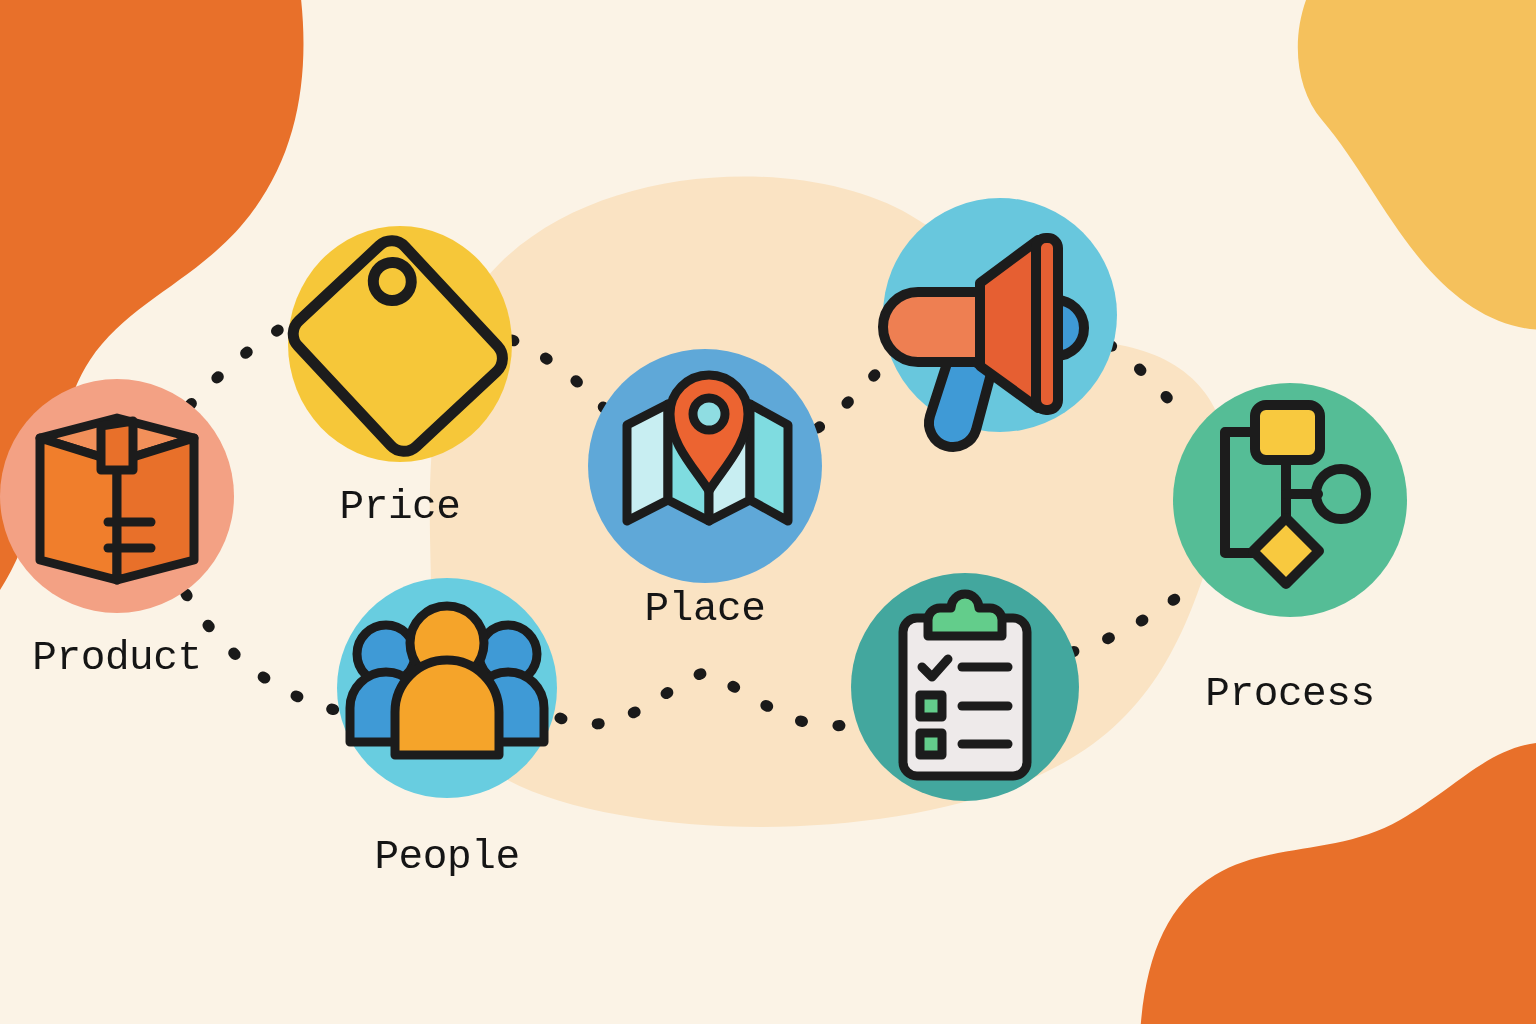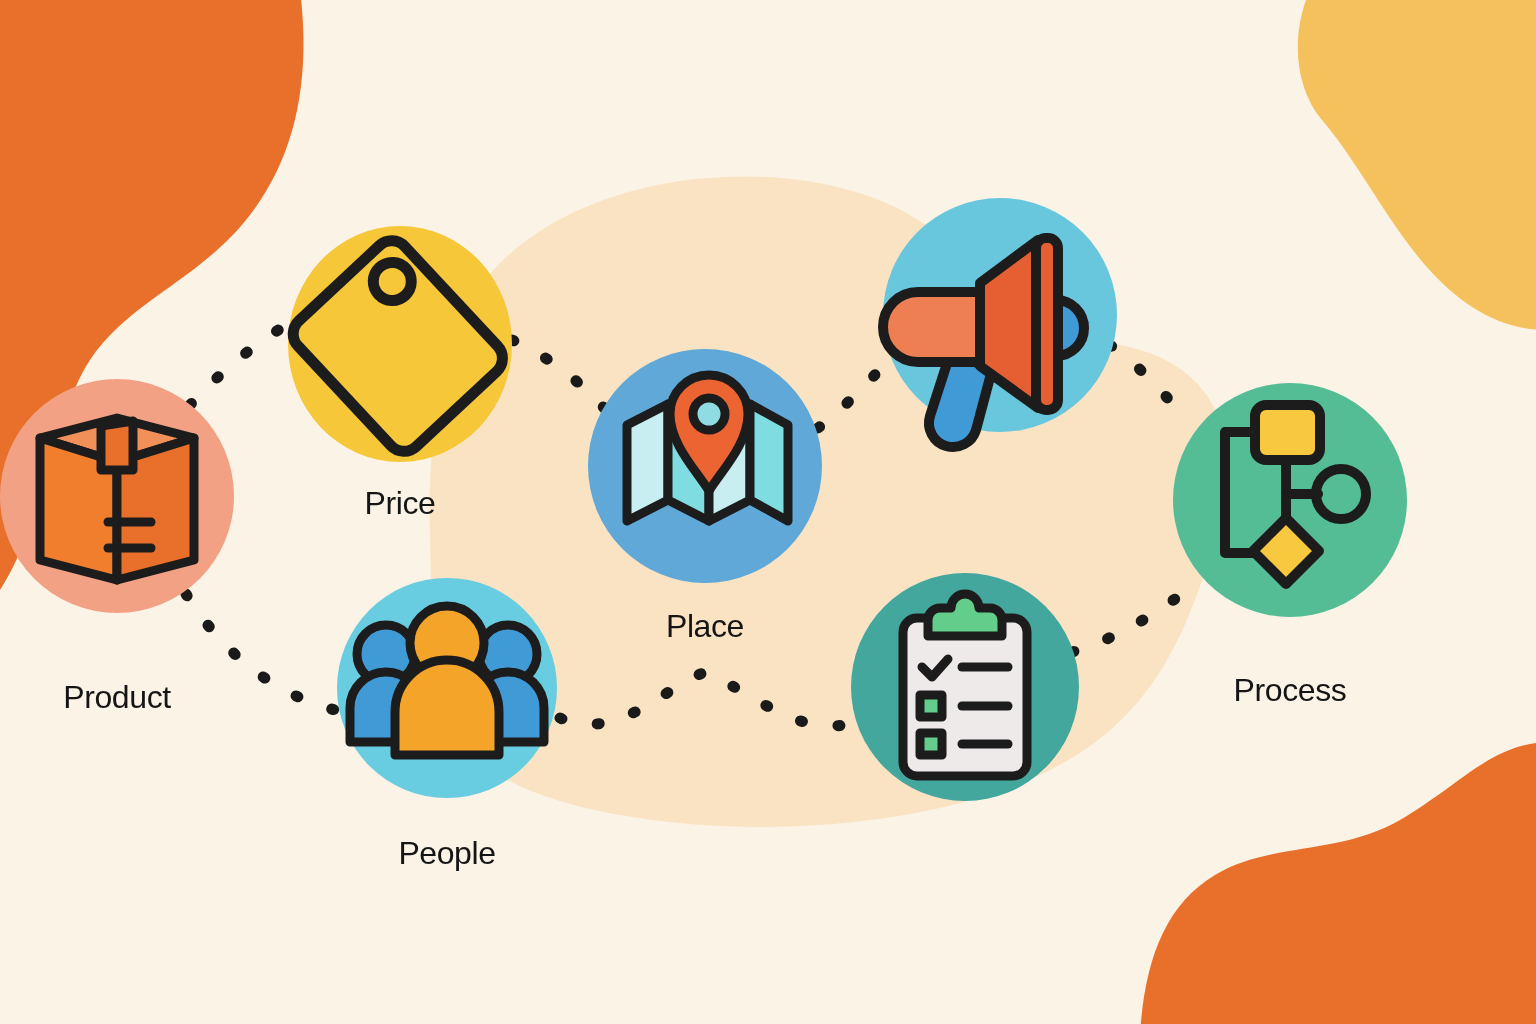--- a/index.html
+++ b/index.html
@@ -22,22 +22,22 @@
     width: 1536px;
     height: 1024px;
   }
   #bg-svg { z-index: 1; }
   #link-svg { z-index: 2; }
   #node-svg { z-index: 3; }
   .node-label {
     position: absolute;
     z-index: 4;
     color: #151515;
-    font-family: Liberation Sans, sans-serif;
-    font-size: 32px;
+    font-family: Liberation Mono, monospace;
+    font-size: 41px;
     font-weight: 400;
     letter-spacing: -0.4px;
     white-space: nowrap;
     transform: translateX(-50%);
     line-height: 1;
   }
 </style>
 </head>
 <body>
 
@@ -182,19 +182,19 @@
         <polyline points="922,667 932,677 948,659" fill="none"></polyline>
         <line x1="962" y1="667" x2="1008" y2="667"></line>
         <rect x="920" y="695" width="22" height="22" fill="#63cd8b"></rect>
         <line x1="962" y1="706" x2="1008" y2="706"></line>
         <rect x="920" y="733" width="22" height="22" fill="#63cd8b"></rect>
         <line x1="962" y1="744" x2="1008" y2="744"></line>
       </g>
     </g>
   </svg>
 
-  <div class="node-label" style="left:117px; top:638px;margin-top:43px;">Product</div>
+  <div class="node-label" style="left:117px; top:638px;">Product</div>
   <div class="node-label" style="left:400px; top:487px;">Price</div>
-  <div class="node-label" style="left:705px; top:610px;text-align:right;">Place</div>
+  <div class="node-label" style="left:705px; top:589px;text-align:right;">Place</div>
   <div class="node-label" style="left:1290px; top:674px;">Process</div>
   <div class="node-label" style="left:447px; top:837px;">People</div>
 
 </div>
 
 </body></html>

